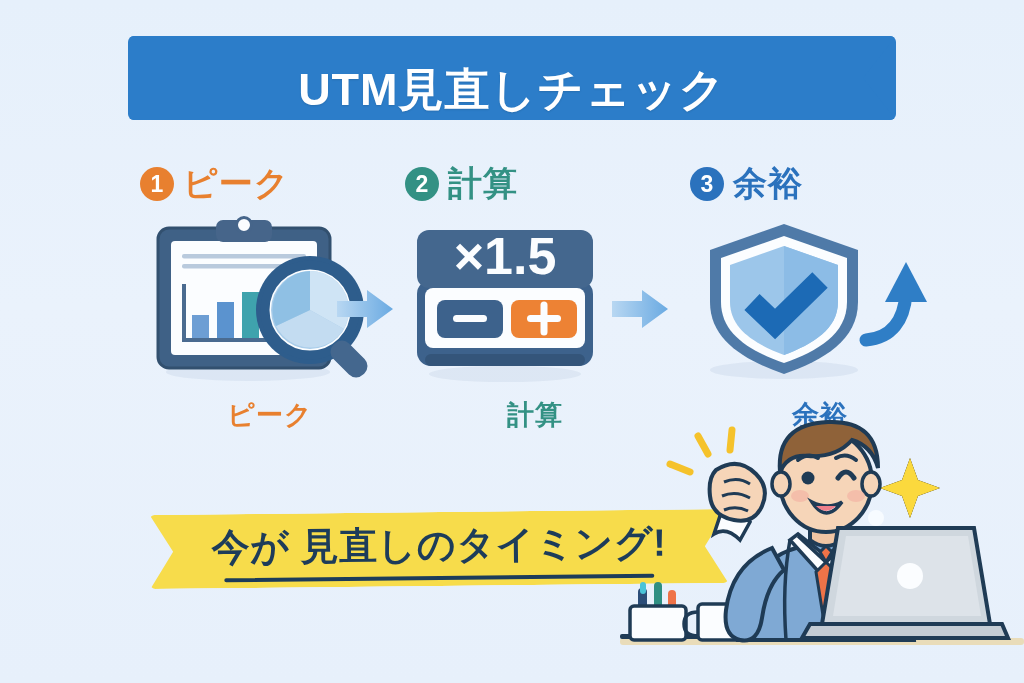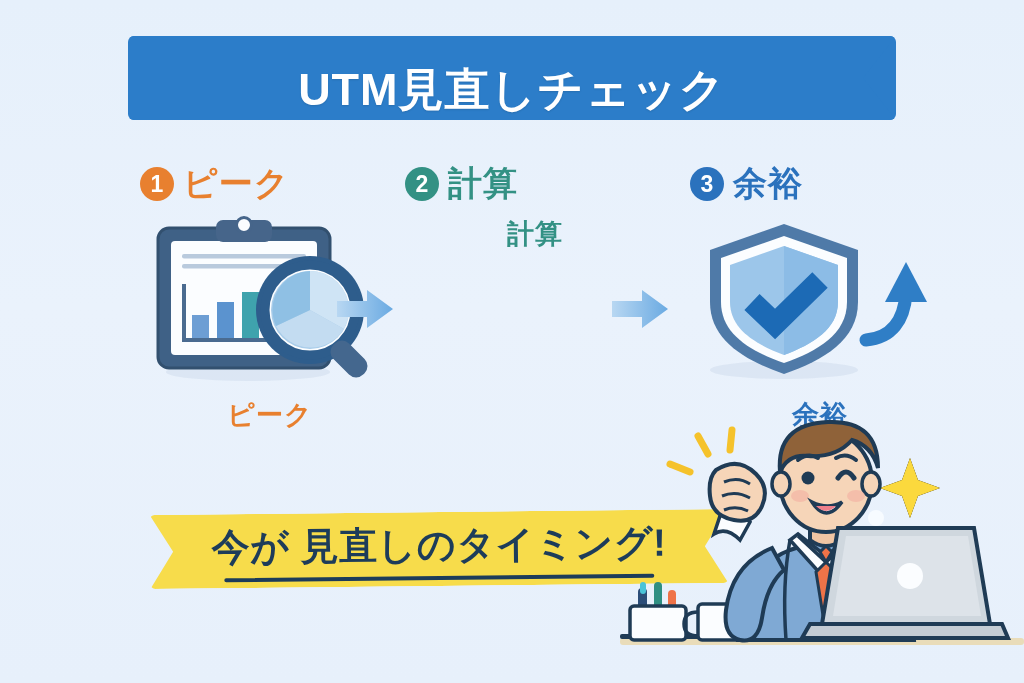--- a/index.html
+++ b/index.html
@@ -248,20 +248,39 @@
       </defs>
       <path d="M2 16 H32 V5 L58 24 L32 43 V32 H2 Z" fill="url(#arrGrad1)"></path>
     </svg>
   </div>
 
   <div class="step-col" id="step-col-2">
     <div class="step-head">
       <div class="step-badge step-badge-2" style="background: rgb(51, 145, 132);">2</div>
       <div class="step-title step-title-2" style="color: rgb(51, 145, 132);">計算</div>
     </div>
+    <div class="step-art">
+      <svg width="280" height="175" viewBox="0 0 280 175">
+        <ellipse cx="110" cy="160" rx="76" ry="8" fill="#cfdcec" opacity=".5"></ellipse>
+
+        <rect x="22" y="66" width="176" height="86" rx="14" fill="#3d628c"></rect>
+        <rect x="30" y="74" width="160" height="60" rx="8" fill="#fbfdff"></rect>
+
+        <rect x="22" y="16" width="176" height="58" rx="12" fill="#44678e"></rect>
+        <text x="110" y="60" text-anchor="middle" font-family="'Liberation Sans',sans-serif" font-size="52" font-weight="bold" fill="#fbfdff">×1.5</text>
+
+        <rect x="42" y="86" width="66" height="38" rx="8" fill="#3d628c"></rect>
+        <rect x="58" y="101" width="34" height="7" rx="3.5" fill="#fbfdff"></rect>
+        <rect x="116" y="86" width="66" height="38" rx="8" fill="#ed8234"></rect>
+        <rect x="132" y="101" width="34" height="7" rx="3.5" fill="#fbfdff"></rect>
+        <rect x="145.5" y="87.5" width="7" height="34" rx="3.5" fill="#fbfdff"></rect>
+
+        <rect x="30" y="140" width="160" height="12" rx="6" fill="#34557a"></rect>
+      </svg>
+    </div>
     <div class="step-caption cap-2" style="color: rgb(51, 145, 132);">計算</div>
   </div>
 
   <div class="flow-arrow" id="flow-arrow-2">
     <svg width="60" height="48" viewBox="0 0 60 48">
       <path d="M2 16 H32 V5 L58 24 L32 43 V32 H2 Z" fill="url(#arrGrad1)"></path>
     </svg>
   </div>
 
   <div class="step-col" id="step-col-3">

